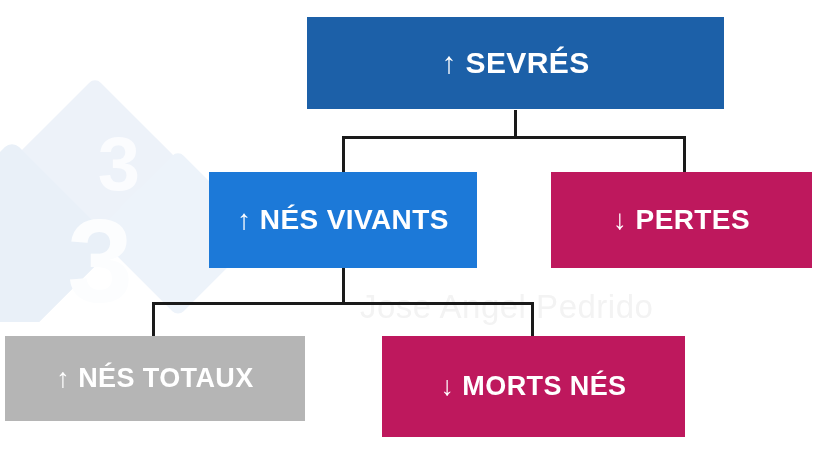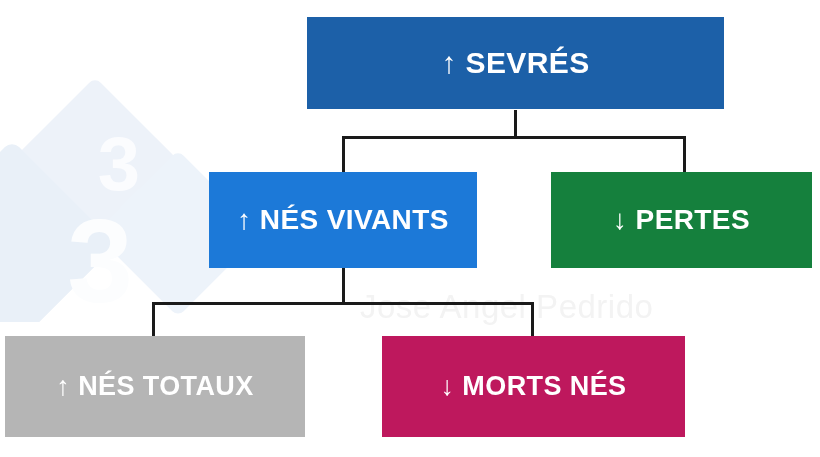--- a/index.html
+++ b/index.html
@@ -79,21 +79,21 @@
   }
   #node-nes-vivants {
     left: 209px; top: 172px; width: 268px; height: 96px;
     font-size: 28px;
   }
   #node-pertes-lactation {
     left: 551px; top: 172px; width: 261px; height: 96px;
     font-size: 28px;
   }
   #node-nes-totaux {
-    left: 5px;   top: 336px; width: 300px; height: 101px;
+    left: 5px;   top: 336px; width: 300px; height: 85px;
     font-size: 27px;
   }
   #node-morts-nes {
     left: 382px; top: 336px; width: 303px; height: 101px;
     font-size: 27px;
   }
 </style>
 </head>
 <body>
 
@@ -133,21 +133,21 @@
   </svg>
 
   <div class="node" id="node-sevres" style="background:#1C60A8">
     <span class="node-label">↑ SEVRÉS</span>
   </div>
 
   <div class="node" id="node-nes-vivants" style="background:#1C79D8">
     <span class="node-label">↑ NÉS VIVANTS</span>
   </div>
 
-  <div class="node" id="node-pertes-lactation" style="background:#15803d">
+  <div class="node" id="node-pertes-lactation" style="background:#be185d">
     <span>
       <span class="node-line">↓ PERTES</span>
     </span>
   </div>
 
   <div class="node" id="node-nes-totaux" style="background:#B5B5B5">
     <span class="node-label">↑ NÉS TOTAUX</span>
   </div>
 
   <div class="node" id="node-morts-nes" style="background:#be185d">

